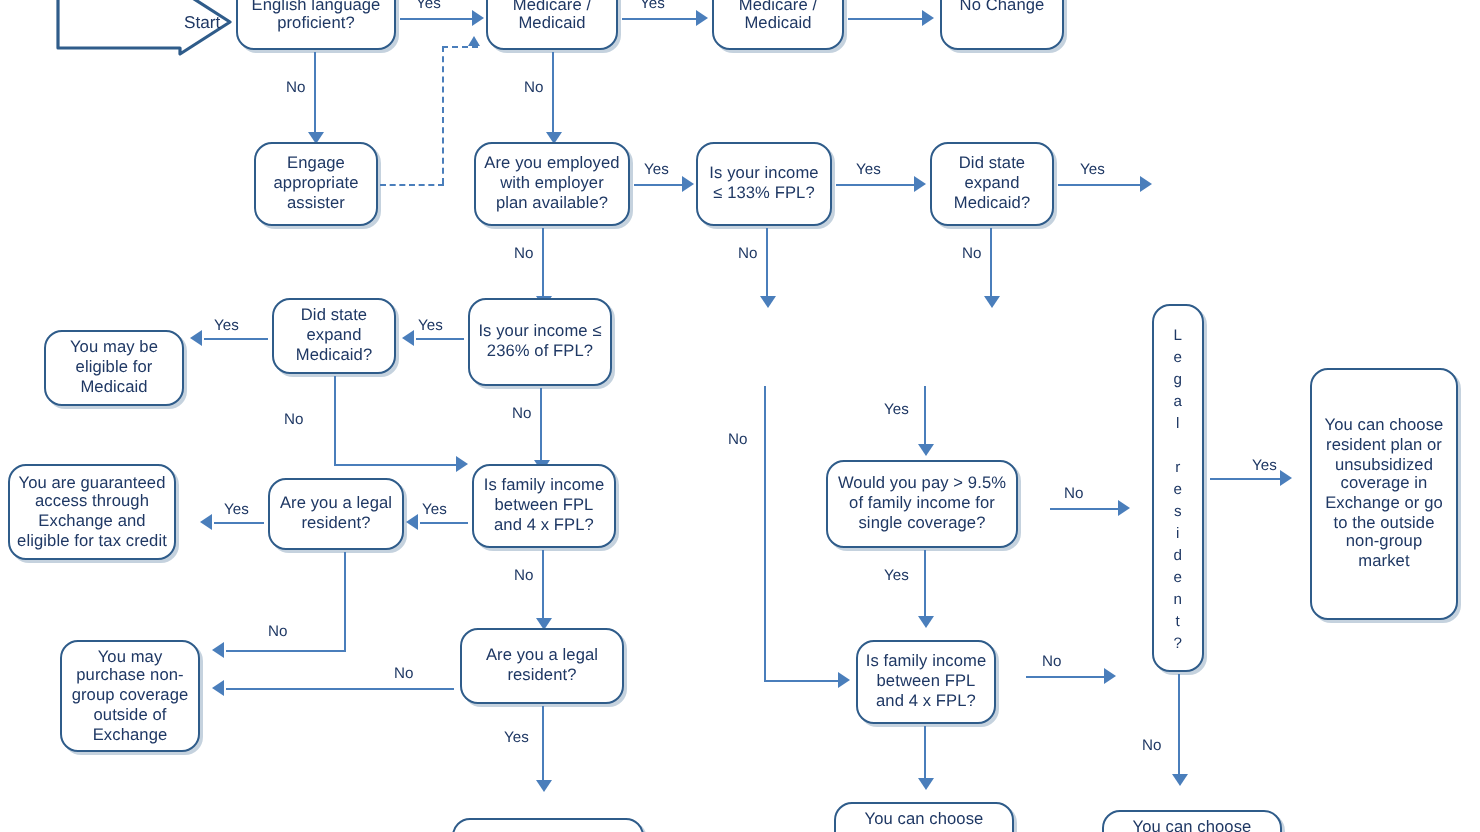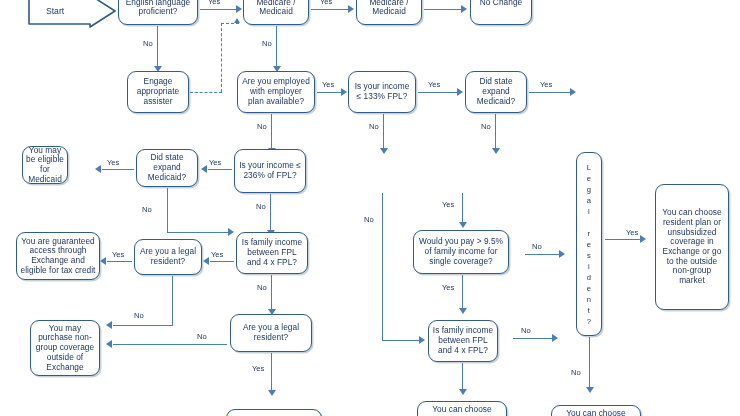--- a/index.html
+++ b/index.html
@@ -48,21 +48,21 @@
     position:absolute;
     color:#1F3864;
     font-size:8.6px;
     display:flex;
     align-items:center;
     justify-content:flex-start;
     padding-left:18px;
     box-sizing:border-box;
   }
   .start-arrow .svgwrap{position:absolute;inset:0;}
-  .start-arrow .lbl{position:relative;z-index:2;}
+  .start-arrow .lbl{position:relative;z-index:2;margin-left:46px;}
 
   
   .ln{
     position:absolute;
     background:#4A7EBB;
   }
   .ln.h{height:1.4px;}
   .ln.v{width:1.4px;}
   .ln.dash-h{
     height:0;
@@ -192,21 +192,21 @@
   <div class="elbl" style="left:257px;top:122px;">No</div>
 
   <div class="ln v" style="left:383px;top:114px;height:36px;"></div>
   <div class="ah down" style="left:379.5px;top:148px;"></div>
   <div class="elbl" style="left:369px;top:122px;">No</div>
 
   <div class="ln v" style="left:495px;top:114px;height:36px;"></div>
   <div class="ah down" style="left:491.5px;top:148px;"></div>
   <div class="elbl" style="left:481px;top:122px;">No</div>
 
-  <div class="node shadowed" style="left:22px;top:146px;width:46px;height:38px;">
+  <div class="node shadowed" style="left:22px;top:165px;width:70px;height:38px;">
     <span>You may be eligible for Medicaid</span>
   </div>
 
   <div class="node shadowed" style="left:136px;top:149px;width:62px;height:38px;">
     <span>Did state expand Medicaid?</span>
   </div>
 
   <div class="node shadowed" style="left:234px;top:149px;width:72px;height:44px;">
     <span>Is your income ≤ 236% of FPL?</span>
   </div>
@@ -221,21 +221,21 @@
 
   <div class="ln v" style="left:167px;top:188px;height:45px;"></div>
   <div class="ln h" style="left:167px;top:232px;width:62px;"></div>
   <div class="ah right" style="left:228px;top:228.4px;"></div>
   <div class="elbl" style="left:142px;top:205px;">No</div>
 
   <div class="ln v" style="left:270px;top:194px;height:38px;"></div>
   <div class="ah down" style="left:266.5px;top:230px;"></div>
   <div class="elbl" style="left:256px;top:202px;">No</div>
 
-  <div class="node shadowed" style="left:16px;top:232px;width:84px;height:48px;">
+  <div class="node shadowed" style="left:4px;top:232px;width:84px;height:48px;">
     <span>You are guaranteed access through Exchange and eligible for tax credit</span>
   </div>
 
   <div class="node shadowed" style="left:134px;top:239px;width:68px;height:36px;">
     <span>Are you a legal resident?</span>
   </div>
 
   <div class="node shadowed" style="left:236px;top:232px;width:72px;height:42px;">
     <span>Is family income between FPL and 4 x FPL?</span>
   </div>

